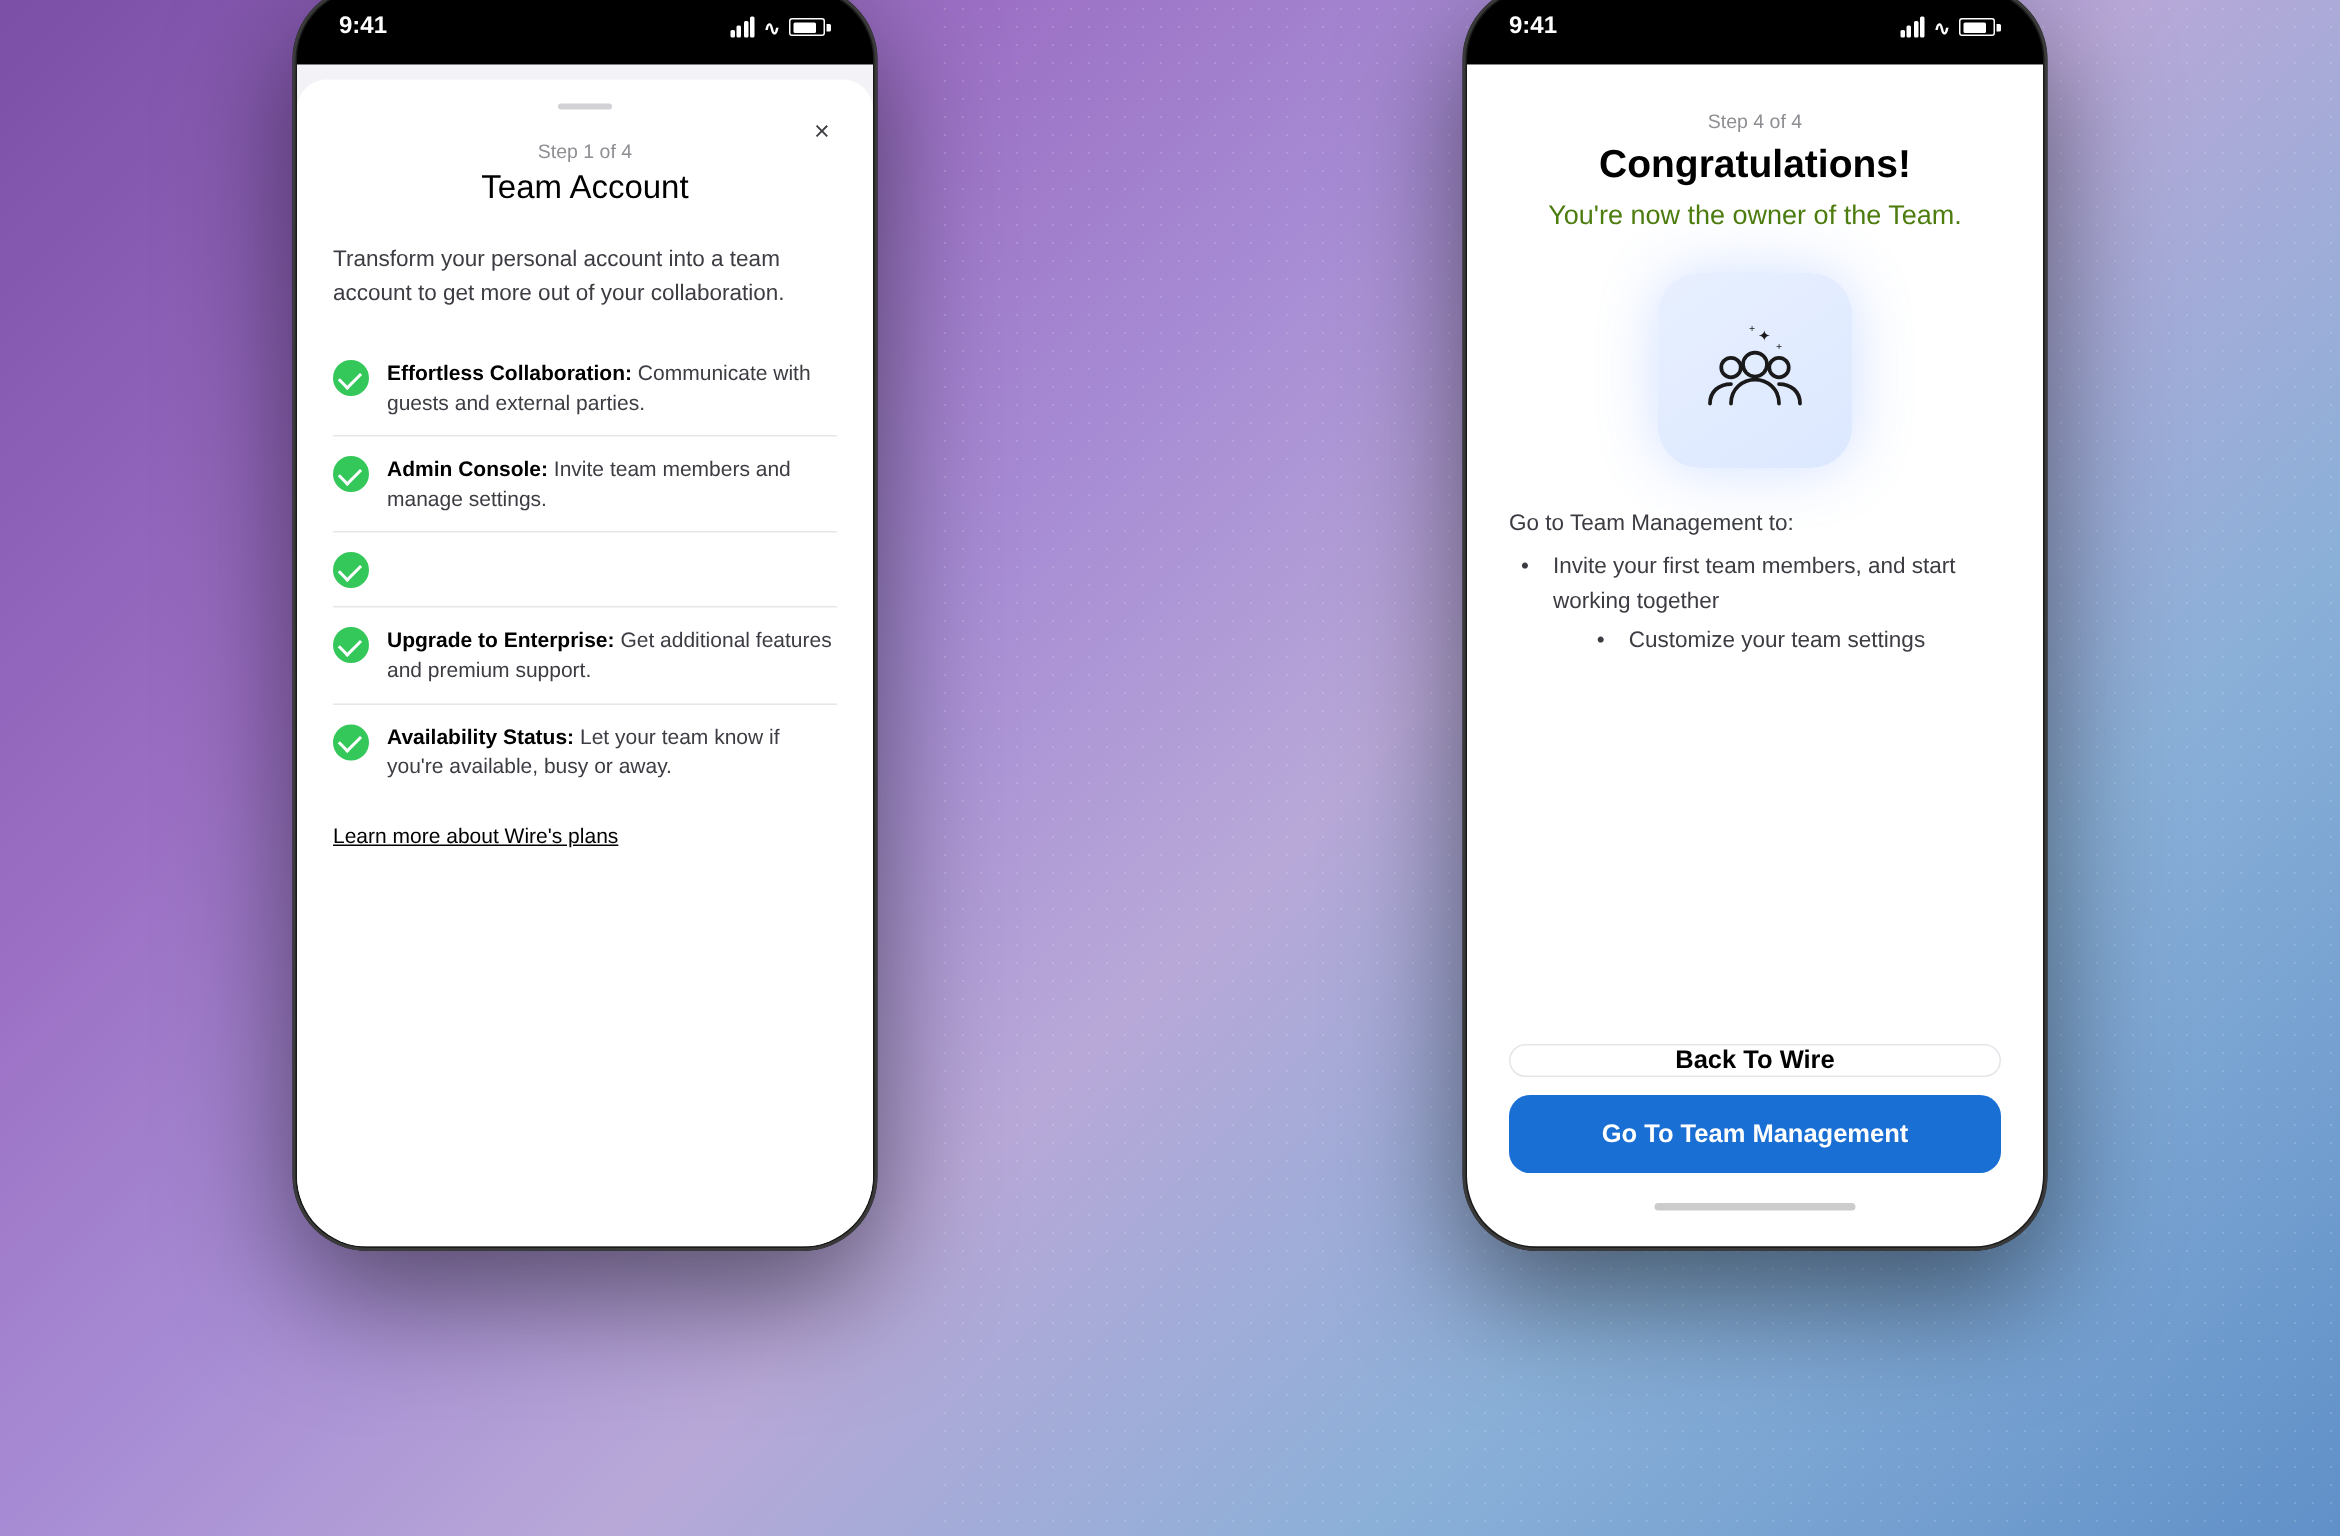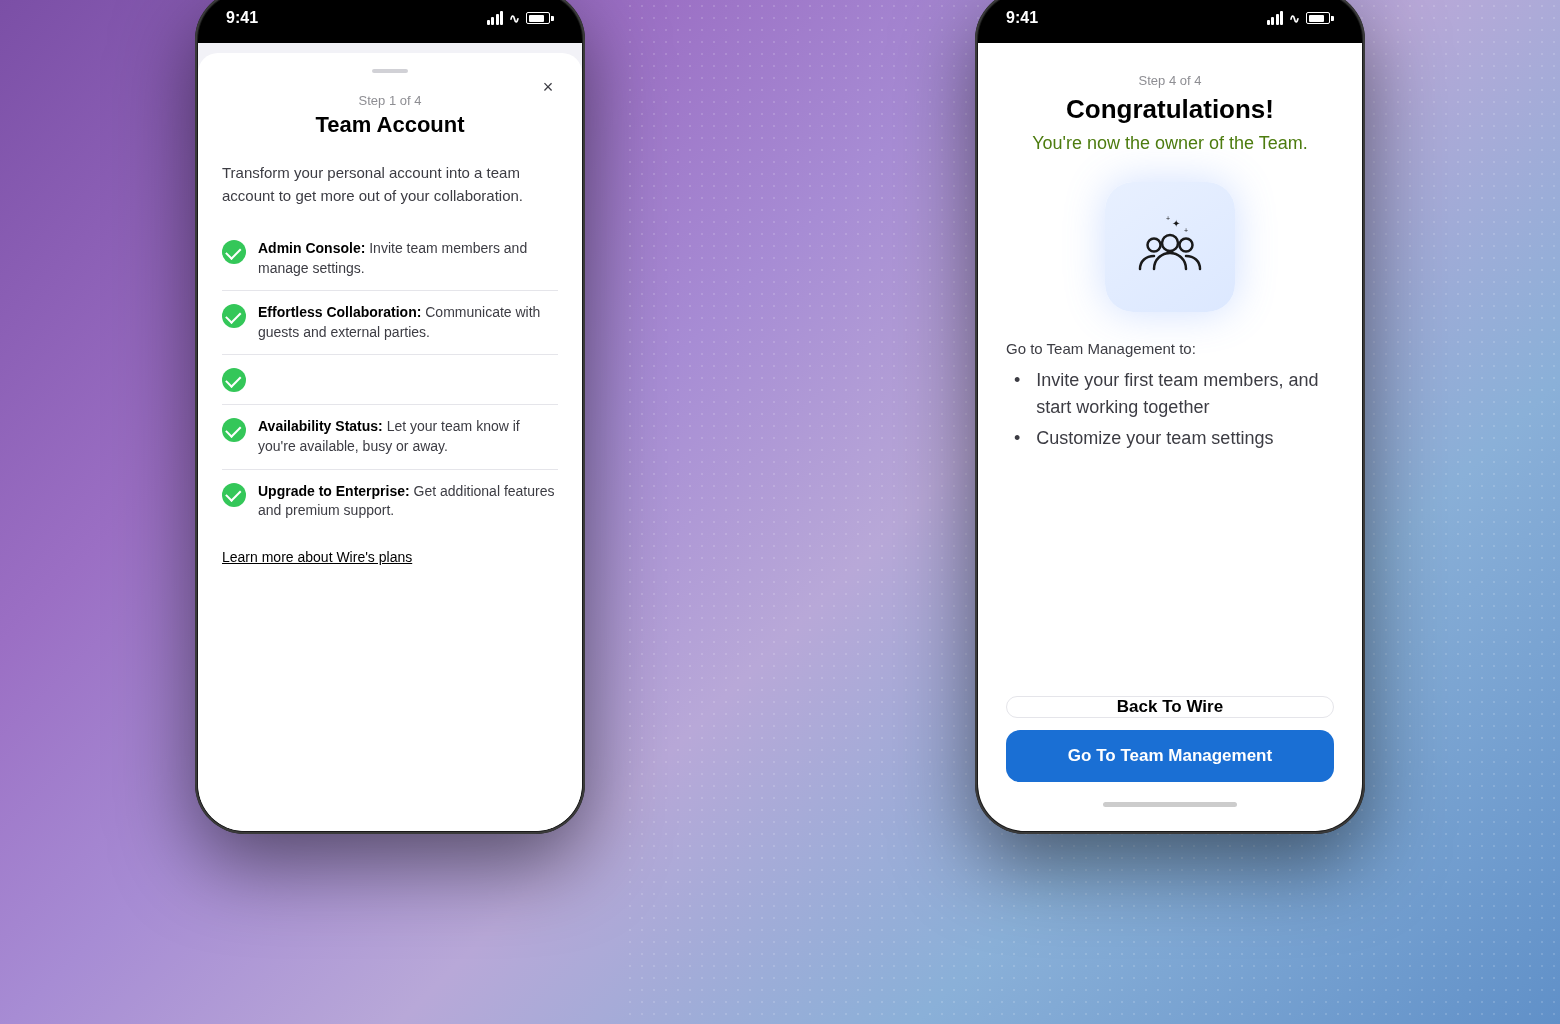--- a/index.html
+++ b/index.html
@@ -137,21 +137,21 @@
     .step-label {
       text-align: center;
       font-size: 13px;
       color: #8e8e93;
       margin-bottom: 4px;
     }
 
     .sheet-title {
       text-align: center;
       font-size: 22px;
-      font-weight: 700;
+      font-weight: 400;
       color: #000;
       margin-bottom: 24px;
     }
 
     .sheet-description {
       font-size: 15px;
       color: #3c3c43;
       line-height: 1.5;
       margin-bottom: 20px;
     }
@@ -296,26 +296,27 @@
       color: #3c3c43;
       margin-bottom: 10px;
     }
 
     .management-list {
       list-style: none;
       padding-left: 8px;
     }
 
     .management-list li {
-      font-size: 18px;
+      font-size: 15px;
       color: #3c3c43;
       line-height: 1.5;
       margin-bottom: 4px;
       display: flex;
       gap: 8px;
+      justify-content: center;
     }
 
     .management-list li::before {
       content: '•';
       color: #3c3c43;
     }
 
     .actions {
       margin-top: auto;
       display: flex;
@@ -441,42 +442,42 @@
           <div class="sheet-close">×</div>
 
           <div class="step-label">Step 1 of 4</div>
           <div class="sheet-title">Team Account</div>
           <div class="sheet-description">Transform your personal account into a team account to get more out of your collaboration.</div>
 
           <ul class="feature-list">
             <li class="feature-item">
               <div class="check-icon"></div>
               <div class="feature-text">
-                <strong>Admin Console:</strong> Invite team members and manage settings.
+                <strong>Effortless Collaboration:</strong> Communicate with guests and external parties.
               </div>
             </li>
             <li class="feature-item">
               <div class="check-icon"></div>
               <div class="feature-text">
-                <strong>Effortless Collaboration:</strong> Communicate with guests and external parties.
+                <strong>Admin Console:</strong> Invite team members and manage settings.
               </div>
             </li>
             <li class="feature-item">
               <div class="check-icon"></div>
+            </li>
+            <li class="feature-item">
+              <div class="check-icon"></div>
+              <div class="feature-text">
+                <strong>Upgrade to Enterprise:</strong> Get additional features and premium support.
+              </div>
             </li>
             <li class="feature-item">
               <div class="check-icon"></div>
               <div class="feature-text">
                 <strong>Availability Status:</strong> Let your team know if you're available, busy or away.
-              </div>
-            </li>
-            <li class="feature-item">
-              <div class="check-icon"></div>
-              <div class="feature-text">
-                <strong>Upgrade to Enterprise:</strong> Get additional features and premium support.
               </div>
             </li>
           </ul>
 
           <a class="learn-more">Learn more about Wire's plans</a>
         </div>
       </div>
     </div>
   </div>
 

